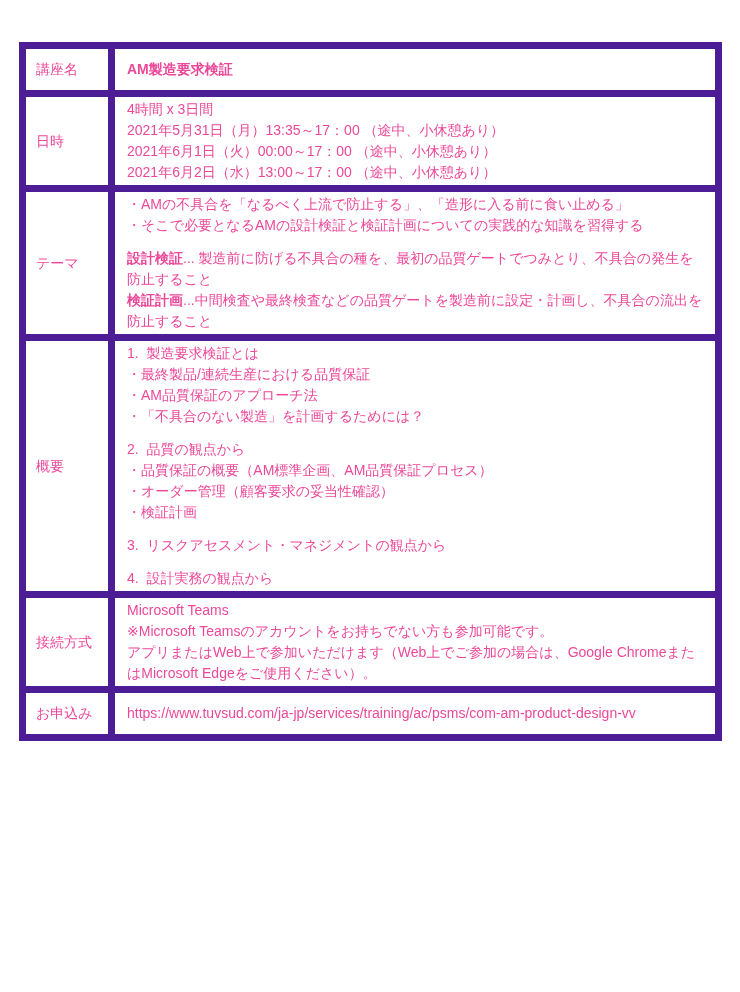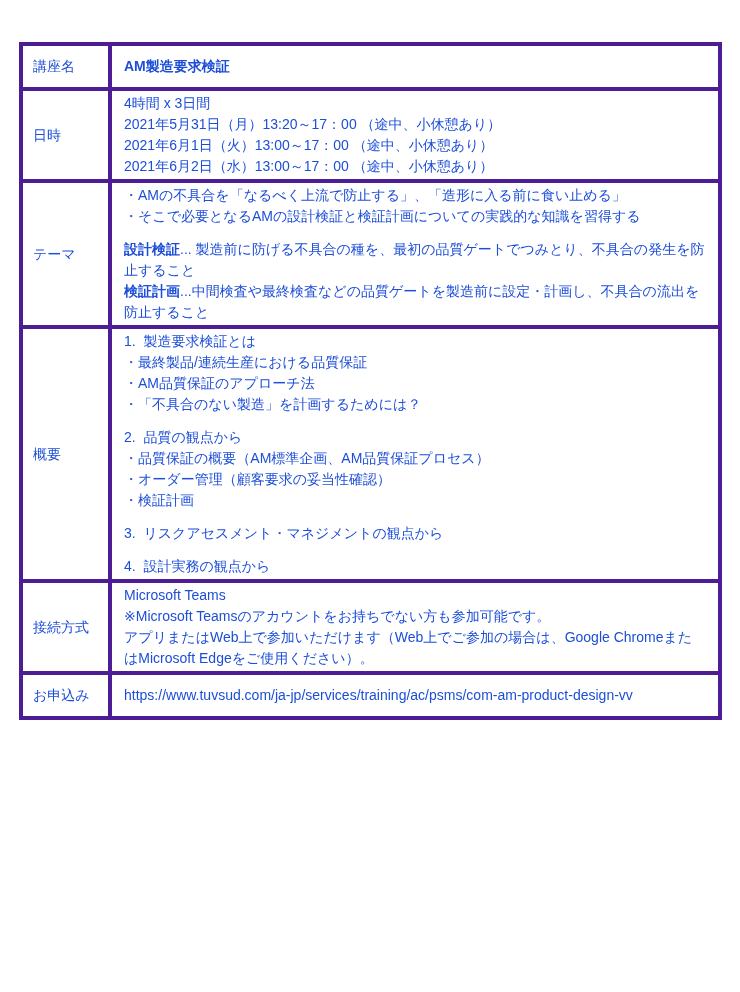--- a/index.html
+++ b/index.html
@@ -9,23 +9,23 @@
     font-family: "Liberation Sans", "DejaVu Sans", sans-serif;
   }
   body { height: 992px; overflow: hidden; }
   .page { padding: 42px 18px 0 19px; }
   table.course-table {
     border-collapse: collapse;
     width: 703px;
     table-layout: fixed;
   }
   table.course-table td {
-    border: 4px solid #4c1d95;
+    border: 7px solid #4c1d95;
     vertical-align: middle;
-    color: #1d4ed8;
+    color: #ec4899;
     font-size: 14px;
     line-height: 21px;
   }
   td.label-cell {
     width: 89px;
     padding: 10px 5px 10px 10px;
   }
   td.content-cell {
     padding: 2px 12px;
   }
@@ -48,22 +48,22 @@
         <div class="line b">AM製造要求検証</div>
       </td>
     </tr>
 
     <tr>
       <td class="label-cell">
         <div class="line">日時</div>
       </td>
       <td class="content-cell">
         <div class="line">4時間 x 3日間</div>
-        <div class="line">2021年5月31日（月）13:20～17：00 （途中、小休憩あり）</div>
-        <div class="line">2021年6月1日（火）13:00～17：00 （途中、小休憩あり）</div>
+        <div class="line">2021年5月31日（月）13:35～17：00 （途中、小休憩あり）</div>
+        <div class="line">2021年6月1日（火）00:00～17：00 （途中、小休憩あり）</div>
         <div class="line">2021年6月2日（水）13:00～17：00 （途中、小休憩あり）</div>
       </td>
     </tr>
 
     <tr>
       <td class="label-cell">
         <div class="line">テーマ</div>
       </td>
       <td class="content-cell">
         <div class="line">・AMの不具合を「なるべく上流で防止する」、「造形に入る前に食い止める」</div>

